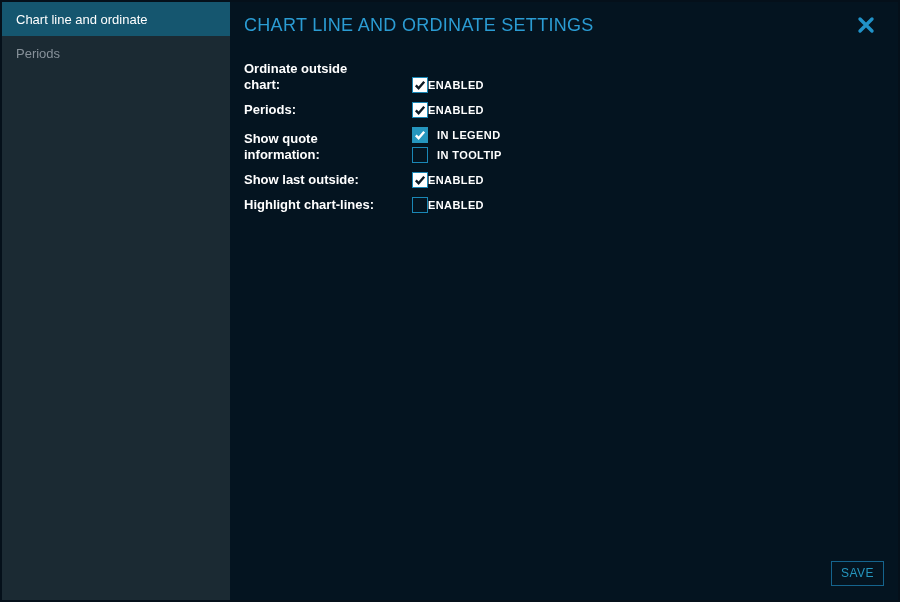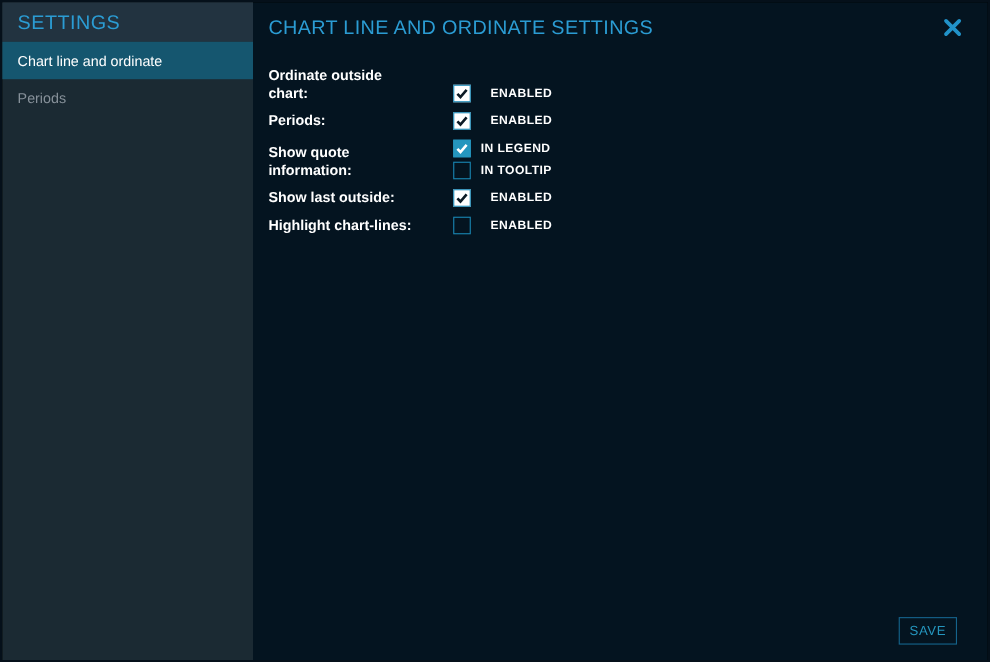--- a/index.html
+++ b/index.html
@@ -134,46 +134,45 @@
   .checkbox.checked.style-cyan {
     background: var(--checkbox-fill, #2596be);
     border-color: var(--checkbox-fill, #2596be);
   }
   .checkbox.checked.style-cyan .check path { stroke: #ffffff; }
   .option-label {
     color: var(--text-white, #ffffff);
     font-size: 11px;
     font-weight: bold;
     letter-spacing: 0.4px;
-    margin-left: 18px;
+    margin-left: 0;
   }
   .option.wide-gap .option-label { margin-left: 9px; }
   
   .save-btn {
     position: absolute;
-    right: 28px;
+    right: 14px;
     bottom: 14px;
     background: transparent;
     border: 1px solid #15648d;
     color: var(--checkbox-fill, #2596be);
     font-family: "Liberation Sans", "DejaVu Sans", sans-serif;
     font-size: 12px;
     letter-spacing: 0.5px;
     padding: 4px 9px 5px 9px;
     cursor: pointer;
     text-align: right;
   }
 </style>
 </head>
 <body>
 
 <div class="window">
 
   <aside class="sidebar">
-    <div class="sidebar-header">SETTINGS</div>
     <nav>
       <div class="sidebar-item selected">Chart line and ordinate</div>
       <div class="sidebar-item">Periods</div>
     </nav>
   </aside>
 
   <main class="main">
     <div class="main-header">
       <div class="main-title">CHART LINE AND ORDINATE SETTINGS</div>
       <button class="close-btn">

